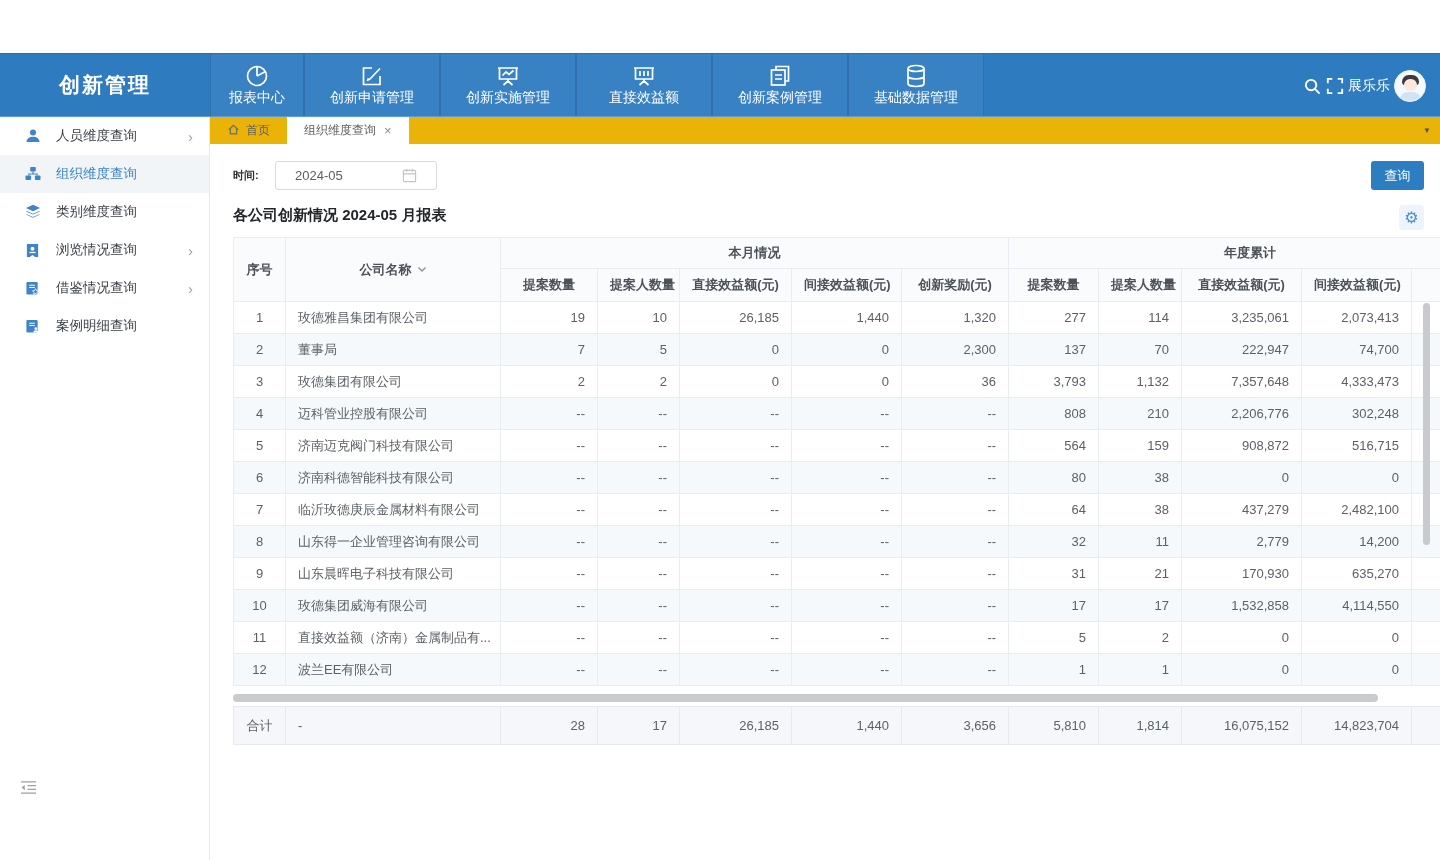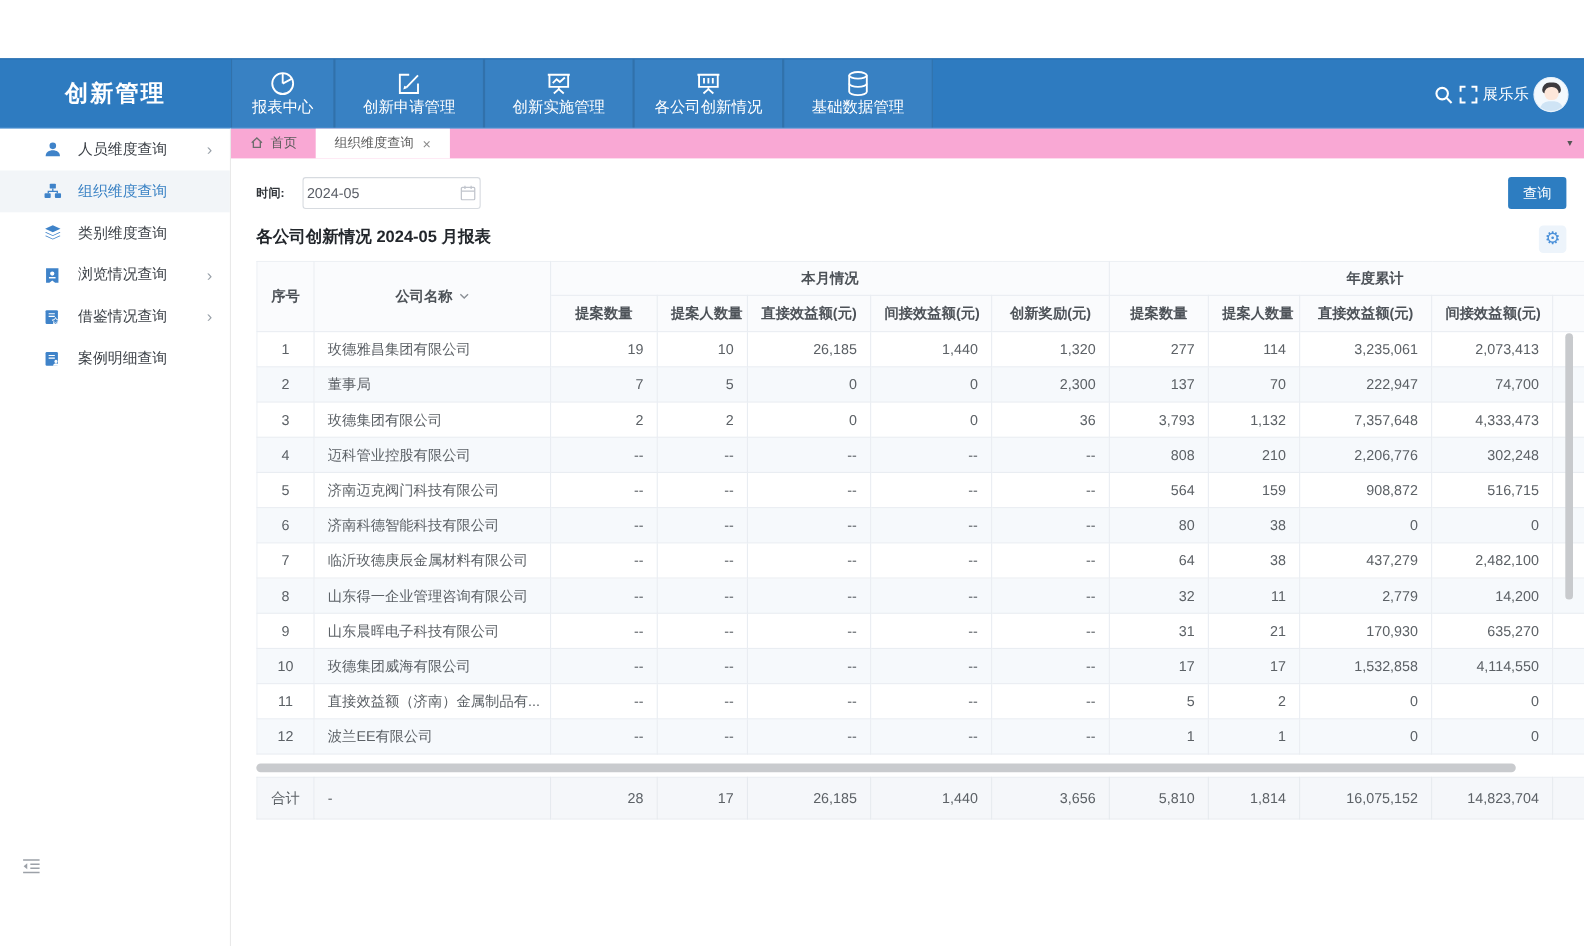--- a/index.html
+++ b/index.html
@@ -35,50 +35,50 @@
   .user-name{font-size:14px;cursor:pointer;}
   .avatar{
     width:32px;height:32px;border-radius:50%;background:#f3f9fe;position:relative;
     overflow:hidden;cursor:pointer;border:1px solid #e8f2fb;box-sizing:border-box;
   }
   .avatar .hair{position:absolute;left:7px;top:4px;width:17px;height:10px;border-radius:8px 8px 4px 4px;background:#3c3a3e;}
   .avatar .face{position:absolute;left:9px;top:8px;width:13px;height:12px;border-radius:6px;background:#fde7da;}
   .avatar .body{position:absolute;left:5px;top:21px;width:21px;height:12px;border-radius:8px 8px 0 0;background:#cfe4f5;}
   
   .tabbar{
-    position:absolute;top:117px;left:210px;right:0;height:27px;background:#f9a8d4;
+    position:absolute;top:117px;left:210px;right:0;height:27px;background:#eab308;
     display:flex;align-items:stretch;
   }
   .tab{
     display:flex;align-items:center;gap:6px;padding:0 17px;font-size:12px;color:#5c5c5c;cursor:pointer;
   }
   .tab.active{background:#ffffff;}
   .tab .close{color:#8c8c8c;font-size:13px;margin-left:2px;cursor:pointer;}
   .tabbar-caret{
     position:absolute;right:9px;top:9px;font-size:8px;color:#555;cursor:pointer;
   }
   
   .sidebar{
     position:absolute;top:117px;left:0;width:210px;bottom:0;background:#fff;
     border-right:1px solid #e9e9e9;box-sizing:border-box;
   }
   .side-item{
     height:38px;display:flex;align-items:center;gap:15px;
-    padding:0 16px 0 39px;font-size:13.5px;color:#3c4147;cursor:pointer;
+    padding:0 16px 0 24px;font-size:13.5px;color:#3c4147;cursor:pointer;
   }
   .side-item .s-icon{width:17px;display:flex;justify-content:center;}
   .side-item.active{background:#f2f5f8;color:#3a82c4;}
   .side-arrow{margin-left:auto;color:#98a0a8;font-size:15px;line-height:1;}
   .collapse-btn{position:absolute;left:20px;top:663px;cursor:pointer;}
   
   .filter-label{position:absolute;left:233px;top:168px;font-size:11px;font-weight:bold;color:#2f3338;}
   .date-input{
     position:absolute;left:275px;top:161px;width:162px;height:29px;box-sizing:border-box;
     border:1px solid #d7dbe0;border-radius:3px;background:#fff;display:flex;align-items:center;
-    padding:0 3px;font-size:13px;color:#5a5e66;cursor:text;
+    padding:0 19px;font-size:13px;color:#5a5e66;cursor:text;
   }
   .date-input .cal{margin-left:auto;display:flex;}
   .query-btn{
     position:absolute;left:1371px;top:161px;width:53px;height:29px;
     background:#2d7dc1;border:none;border-radius:3px;color:#fff;font-size:13px;cursor:pointer;
     font-family:inherit;
   }
   .report-title{position:absolute;left:233px;top:206px;font-size:15px;font-weight:bold;color:#22262b;margin:0;}
   .gear-btn{
     position:absolute;left:1399px;top:205px;width:25px;height:25px;border-radius:4px;
@@ -153,21 +153,31 @@
       <span>创新实施管理</span>
     </div>
     <div class="nav-item">
       <span>
         <svg width="26" height="26" viewBox="0 0 26 26" fill="none" stroke="#fff" stroke-width="1.7">
           <path d="M3 5 H23 M4.5 5 V16 H21.5 V5"></path>
           <path d="M9 8 V13 M13 8 V13 M17 8 V13"></path>
           <path d="M13 16 V18 M13 18 L8.5 22 M13 18 L17.5 22"></path>
         </svg>
       </span>
-      <span>各公司创新情况</span>
+      <span>直接效益额</span>
+    </div>
+    <div class="nav-item">
+      <span>
+        <svg width="26" height="26" viewBox="0 0 26 26" fill="none" stroke="#fff" stroke-width="1.7">
+          <path d="M9 7 V3.5 H21.5 V18 H18"></path>
+          <rect x="4.5" y="7" width="13.5" height="15"></rect>
+          <path d="M8 12 H15 M8 16 H15"></path>
+        </svg>
+      </span>
+      <span>创新案例管理</span>
     </div>
     <div class="nav-item">
       <span>
         <svg width="26" height="26" viewBox="0 0 26 26" fill="none" stroke="#fff" stroke-width="1.7">
           <ellipse cx="13" cy="5.5" rx="8" ry="3"></ellipse>
           <path d="M5 5.5 V13 c0 1.7 3.6 3 8 3 s8-1.3 8-3 V5.5"></path>
           <path d="M5 13 V20.5 c0 1.7 3.6 3 8 3 s8-1.3 8-3 V13"></path>
         </svg>
       </span>
       <span>基础数据管理</span>

